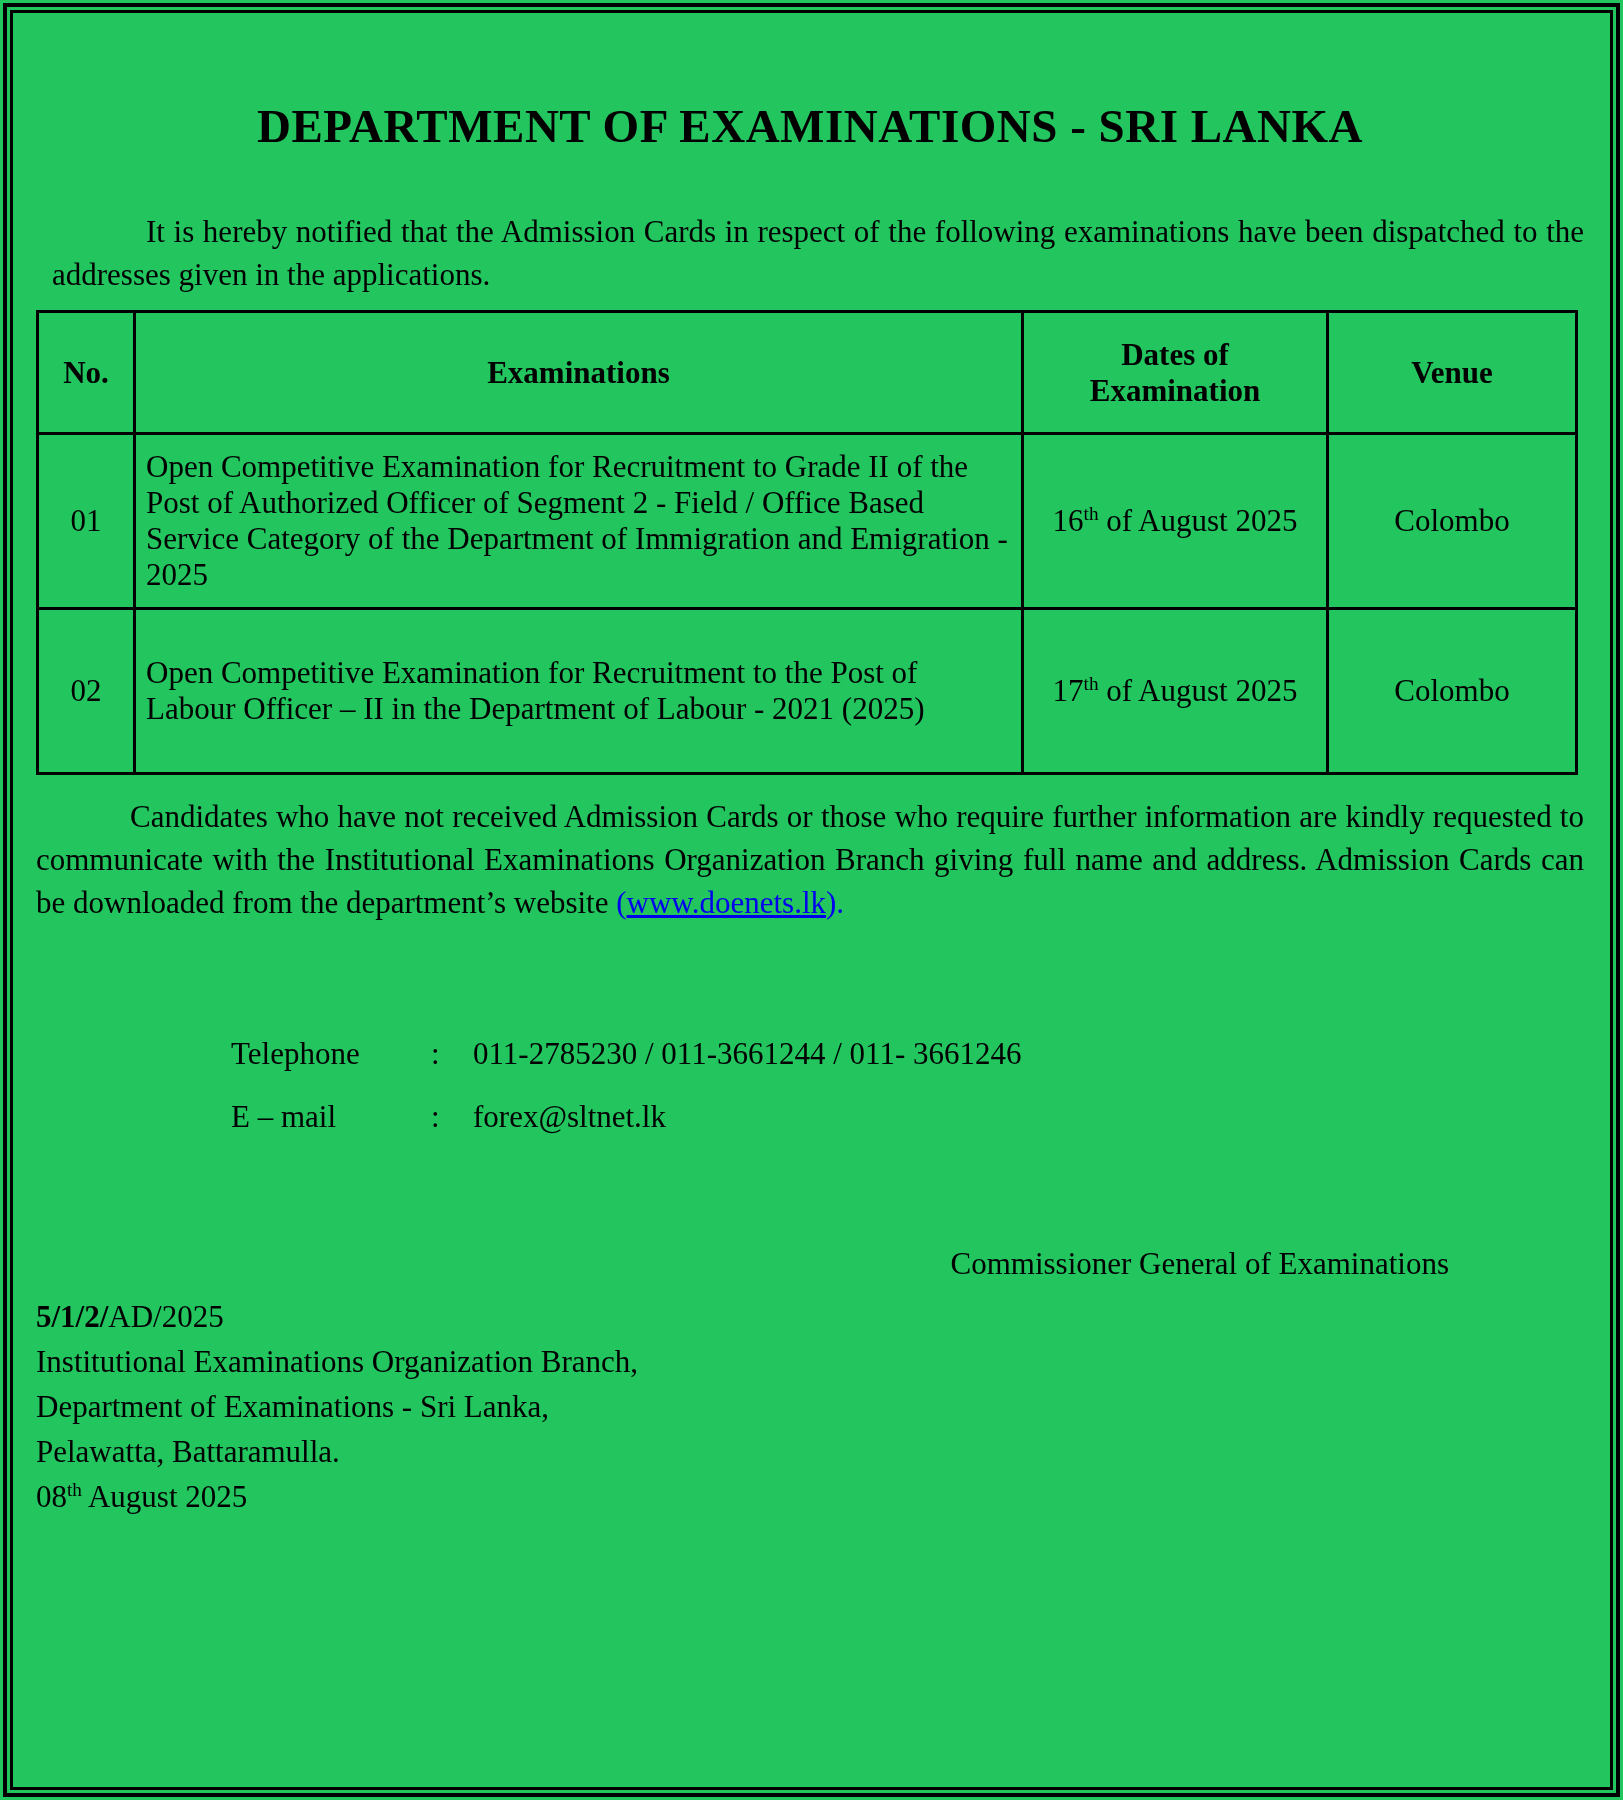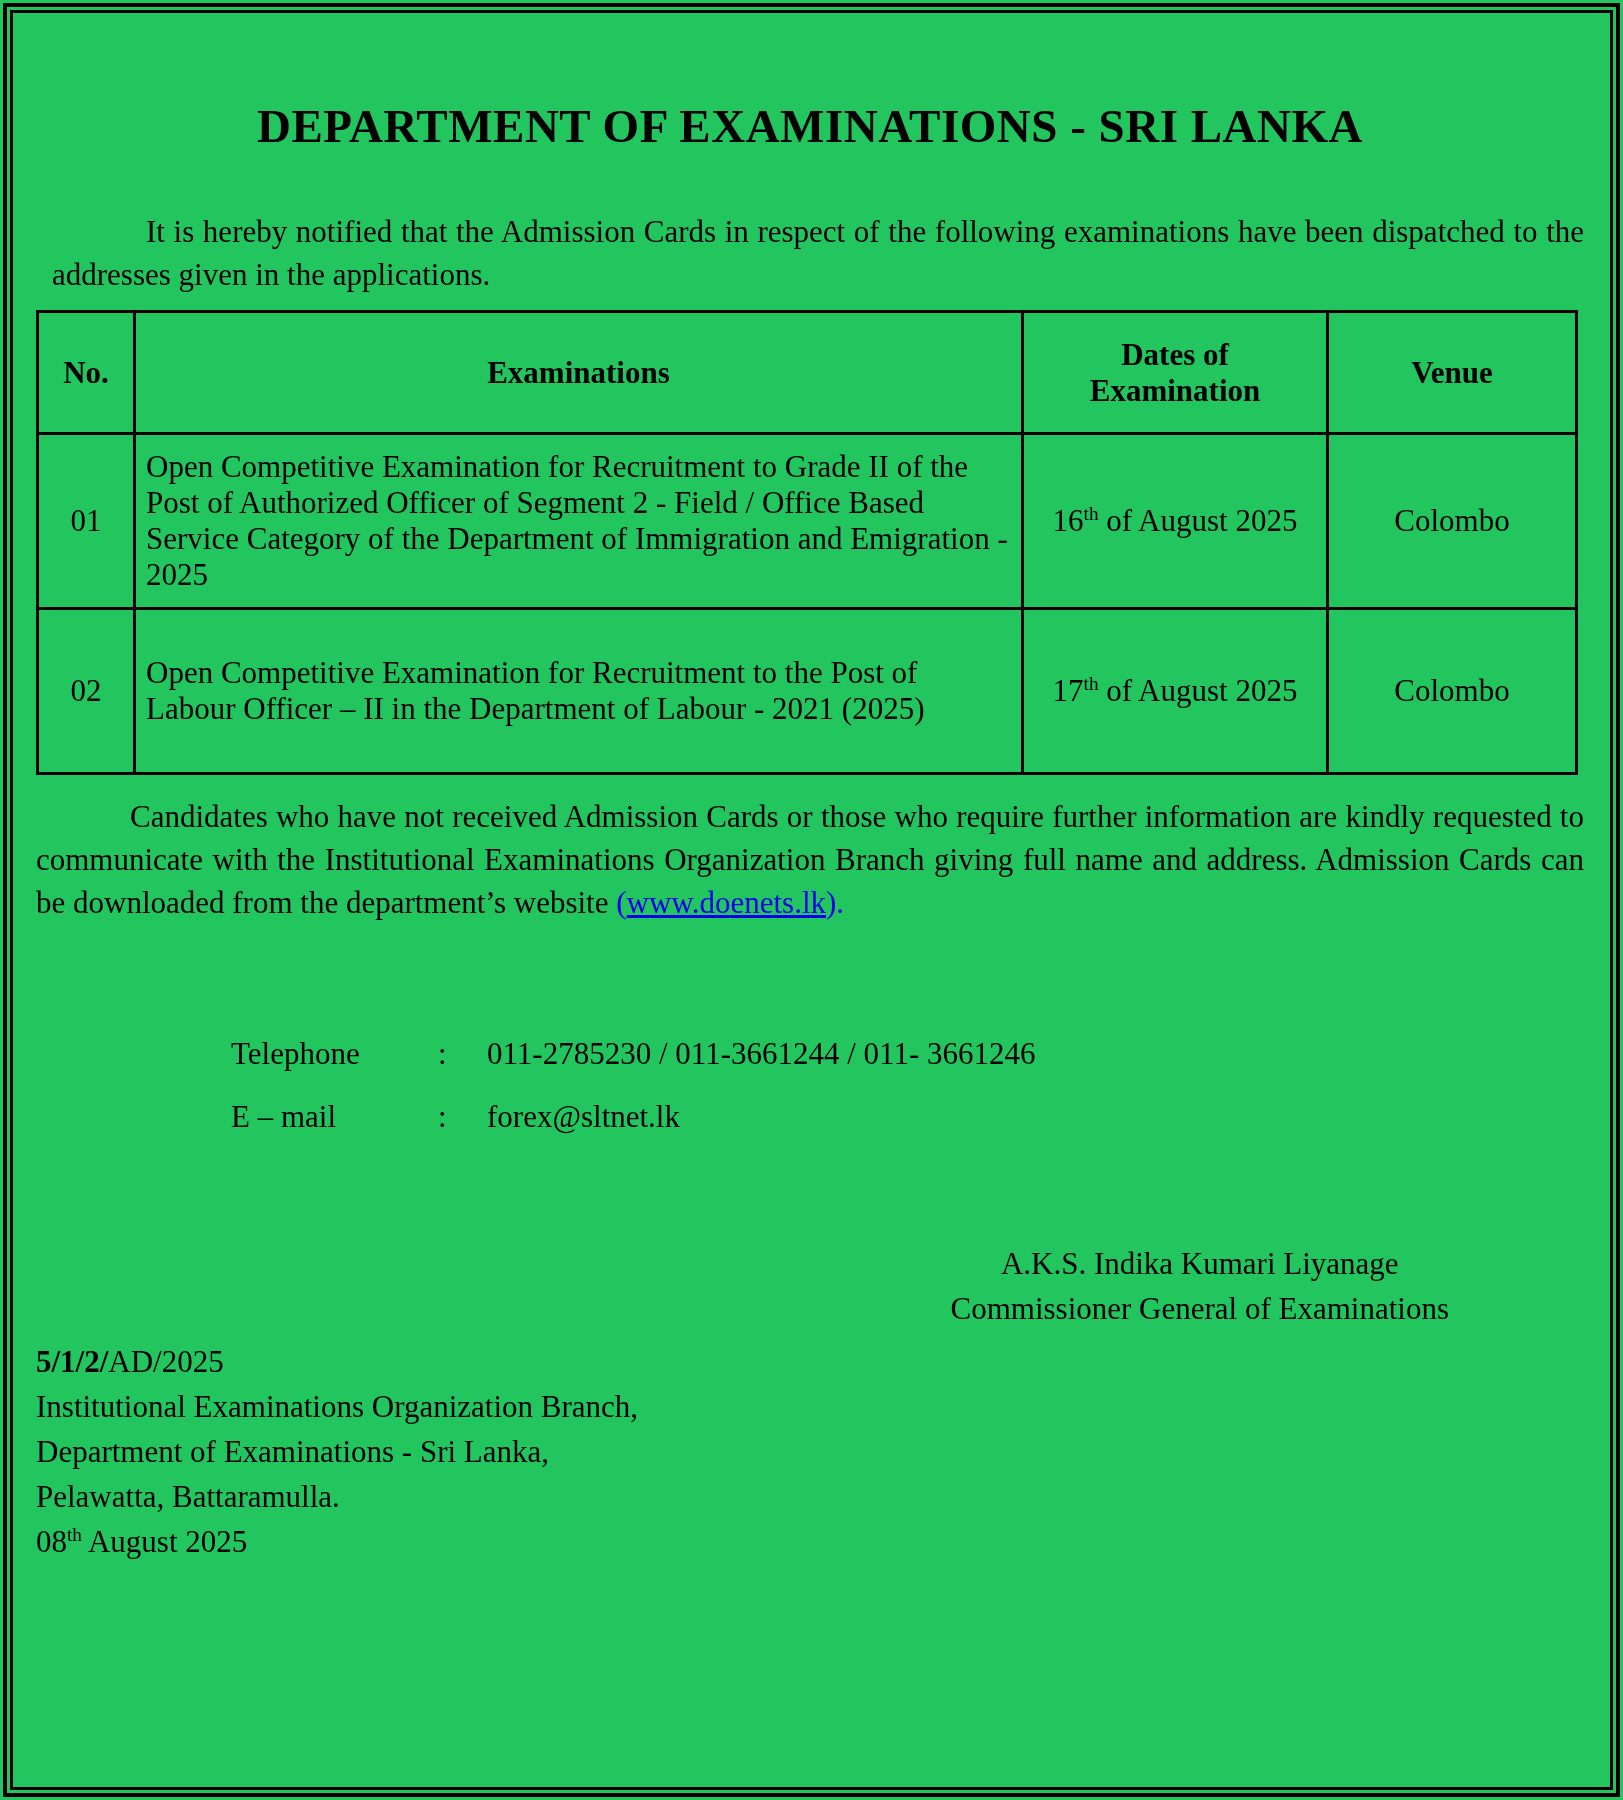--- a/index.html
+++ b/index.html
@@ -79,21 +79,21 @@
     text-align:justify;
     text-indent:94px;
   }
   .link-blue { color:#0000EE; }
   a.doc-link { color:#0000EE; text-decoration:underline; cursor:pointer; }
   .contact {
     margin-top:108px;
     font-size:31px;
     line-height:43px;
   }
-  .contact-row { display:flex; margin-left:195px;gap:7px; }
+  .contact-row { display:flex; margin-left:195px; }
   .contact-row + .contact-row { margin-top:20px; }
   .contact-label { display:inline-block; width:200px; }
   .contact-colon { display:inline-block; width:32px; }
   .contact-value { display:inline-block; padding-left:10px; }
   .signature {
     margin:103px 135px 0 auto;
     width:fit-content;
     text-align:center;
     font-size:31px;
     line-height:45px;
@@ -158,21 +158,20 @@
         <span class="contact-value">011-2785230 / 011-3661244 / 011- 3661246</span>
       </div>
       <div class="contact-row">
         <span class="contact-label">E – mail</span>
         <span class="contact-colon">:</span>
         <span class="contact-value">forex@sltnet.lk</span>
       </div>
     </div>
 
     <div class="signature">
-      <div>A.K.S. Indika Kumari Liyanage</div>
       <div>Commissioner General of Examinations</div>
     </div>
 
     <div class="footer">
       <div><span class="ref-bold">5/1/2/</span><span>AD/2025</span></div>
       <div>Institutional Examinations Organization Branch,</div>
       <div>Department of Examinations - Sri Lanka,</div>
       <div>Pelawatta, Battaramulla.</div>
       <div><span>08</span><sup>th</sup><span> August 2025</span></div>
     </div>

